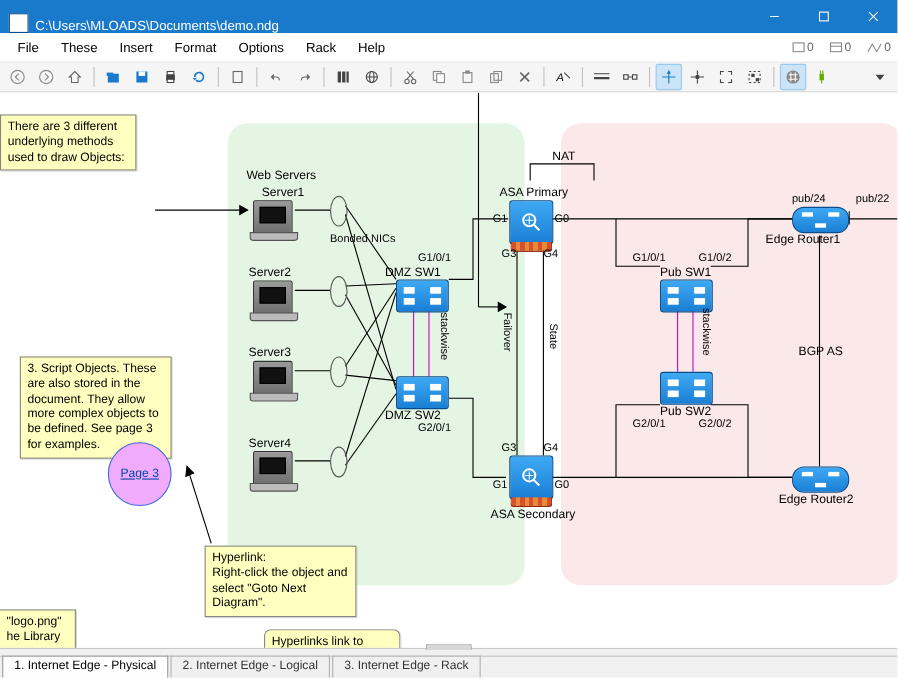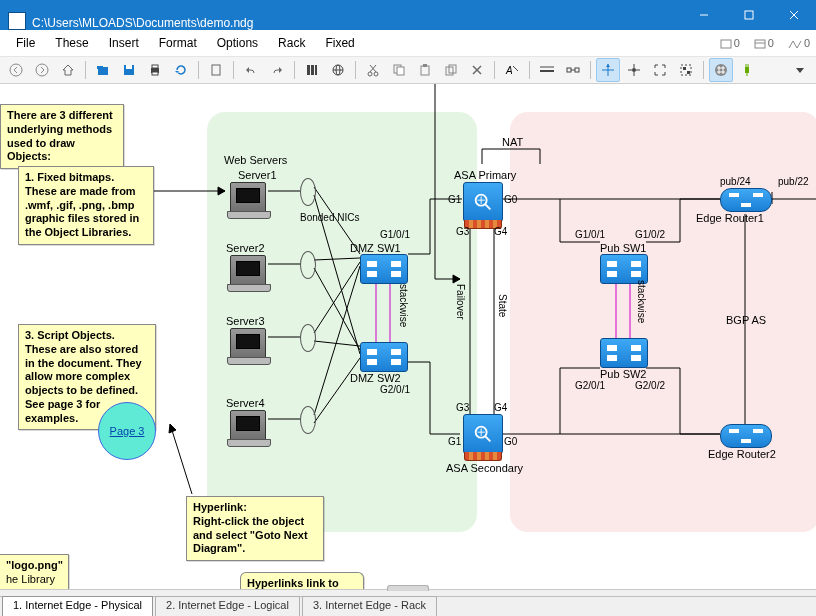--- a/index.html
+++ b/index.html
@@ -15,21 +15,21 @@
 .toolbar{height:26px;background:#f5f5f5;border-bottom:1px solid #d0d0d0;display:flex;align-items:center;padding:0 4px;gap:2px}
 .toolbar .tb{width:22px;height:22px;display:flex;align-items:center;justify-content:center;border:1px solid transparent;border-radius:2px}
 .toolbar .tb.pressed{background:#cce4f7;border-color:#99c9ef}
 .toolbar .sep{width:1px;height:18px;background:#c0c0c0;margin:0 3px}
 .toolbar .grow{flex:1}
 .canvas{position:relative;width:816px;height:505px;background:#fff;overflow:hidden}
 .zone{position:absolute;border-radius:18px}
 .zone.green{background:#e4f5e4}
 .zone.pink{background:#fbe8e8}
 .note{position:absolute;background:#ffffbf;border:1px solid #888;font-size:11px;line-height:1.25;padding:4px 6px;color:#000;box-shadow:1px 1px 0 rgba(0,0,0,0.15)}
-.note b{font-weight:bold}
+.note b{font-weight:normal}
 .label{position:absolute;font-size:11px;color:#000;white-space:nowrap}
 .label.sm{font-size:10px}
 .device{position:absolute}
 .server-box{width:34px;height:30px;background:linear-gradient(#9a9a9a,#6e6e6e);border:1px solid #333;border-radius:2px;position:relative}
 .server-box::before{content:"";position:absolute;left:5px;top:5px;width:22px;height:13px;background:#111;border:1px solid #000}
 .server-box::after{content:"";position:absolute;left:-4px;bottom:-6px;width:42px;height:6px;background:#bbb;border:1px solid #555;border-radius:0 0 3px 3px}
 .switch-box{width:46px;height:28px;background:linear-gradient(#3fa9f5,#1a7fd4);border:1px solid #0a4d8c;border-radius:3px;position:relative}
 .switch-box::before,.switch-box::after{content:"";position:absolute;width:10px;height:6px;background:#fff;top:6px}
 .switch-box::before{left:6px}
 .switch-box::after{right:6px}
@@ -37,21 +37,21 @@
 .switch-box .p3{position:absolute;width:10px;height:6px;background:#fff;bottom:6px;right:6px}
 .asa-box{width:38px;height:38px;background:linear-gradient(#3fa9f5,#1a7fd4);border:1px solid #0a4d8c;border-radius:3px;position:relative;display:flex;align-items:center;justify-content:center}
 .asa-box svg{width:22px;height:22px}
 .asa-fire{position:absolute;left:0;right:0;bottom:-8px;height:8px;background:repeating-linear-gradient(90deg,#d94f2a 0 4px,#e58a3c 4px 8px);border:1px solid #8a2a10;border-top:none;border-radius:0 0 3px 3px}
 .router-box{width:50px;height:22px;background:linear-gradient(#3fa9f5,#1a7fd4);border:1px solid #0a4d8c;border-radius:11px;position:relative}
 .router-box::before,.router-box::after{content:"";position:absolute;width:10px;height:4px;background:#fff;top:4px}
 .router-box::before{left:8px}
 .router-box::after{right:8px}
 .router-box .p2{position:absolute;width:10px;height:4px;background:#fff;bottom:4px;left:20px}
 .ellipse{position:absolute;width:14px;height:26px;border:1px solid #555;border-radius:50%;background:transparent}
-.pagelink{position:absolute;width:56px;height:56px;border:1px solid #4169e1;border-radius:50%;display:flex;align-items:center;justify-content:center;color:#0645ad;text-decoration:underline;font-size:11px;background:#5eead4}
+.pagelink{position:absolute;width:56px;height:56px;border:1px solid #4169e1;border-radius:50%;display:flex;align-items:center;justify-content:center;color:#0645ad;text-decoration:underline;font-size:11px;background:#f0abfc}
 .vtext{position:absolute;font-size:10px;writing-mode:vertical-rl;text-orientation:mixed}
 .tabstrip{height:22px;background:#f0f0f0;border-top:1px solid #c0c0c0;display:flex;align-items:flex-end;padding:0 2px;gap:2px;position:relative}
 .tab{height:20px;padding:2px 10px 0;font-size:11px;background:#fff;border:1px solid #969696;border-bottom:none;cursor:default}
 .tab.inactive{background:#f0f0f0;border-color:#b0b0b0;color:#333}
 .grip{position:absolute;left:50%;top:-5px;width:40px;height:5px;transform:translateX(-50%);background:#d8d8d8;border:1px solid #b0b0b0;border-bottom:none;border-radius:3px 3px 0 0}
 svg.lines{position:absolute;left:0;top:0;pointer-events:none}
 </style>
 </head>
 <body>
 
@@ -78,21 +78,21 @@
   </div>
 </div>
 
 <div class="menubar">
   <div class="mi">File</div>
   <div class="mi">These</div>
   <div class="mi">Insert</div>
   <div class="mi">Format</div>
   <div class="mi">Options</div>
   <div class="mi">Rack</div>
-  <div class="mi">Fixed</div>
+  <div class="mi">Help</div>
   <div class="right-ind">
     <span><svg width="12" height="10">
           <rect x="1" y="1" width="10" height="8" fill="none" stroke="#888"></rect>
         </svg><span>0</span></span>
     <span><svg width="12" height="10">
           <rect x="1" y="1" width="10" height="8" fill="none" stroke="#888"></rect>
           <line x1="1" y1="4" x2="11" y2="4" stroke="#888"></line>
         </svg><span>0</span></span>
     <span><svg width="14" height="10">
           <polyline points="1,9 5,2 9,9 13,2" fill="none" stroke="#888"></polyline>
@@ -350,21 +350,20 @@
       <polyline points="646,284 680,284 680,350 720,350"></polyline>
 
       <line x1="720" y1="115" x2="816" y2="115"></line>
         <line x1="772" y1="108" x2="772" y2="120"></line>
 
       <line x1="745" y1="130" x2="745" y2="340"></line>
     </g>
   </svg>
 
   <div class="note" style="left:0;top:20px;width:110px"><b>There are 3 different underlying methods used to draw Objects:</b></div>
-  <div class="note" style="left:18px;top:82px;width:122px"><b>1. Fixed bitmaps. These are made from .wmf, .gif, .png, .bmp graphic files stored in the Object Libraries.</b></div>
   <div class="note" style="left:18px;top:240px;width:124px"><b>3. Script Objects. These are also stored in the document. They allow more complex objects to be defined. See page 3 for examples.</b></div>
   <div class="note" style="left:240px;top:488px;width:110px;border-bottom:none;border-radius:6px 6px 0 0"><b>Hyperlinks link to</b></div>
   <div class="note" style="left:186px;top:412px;width:124px;white-space:pre-line"><b>Hyperlink:
 Right-click the object and select "Goto Next Diagram".</b></div>
   <div class="note" style="left:0;top:470px;width:56px;border-left:none"><b>"logo.png"</b><br><span>he Library</span></div>
 
   <a class="pagelink" style="left:98px;top:318px">
       <span>Page 3</span>
     </a>
 

